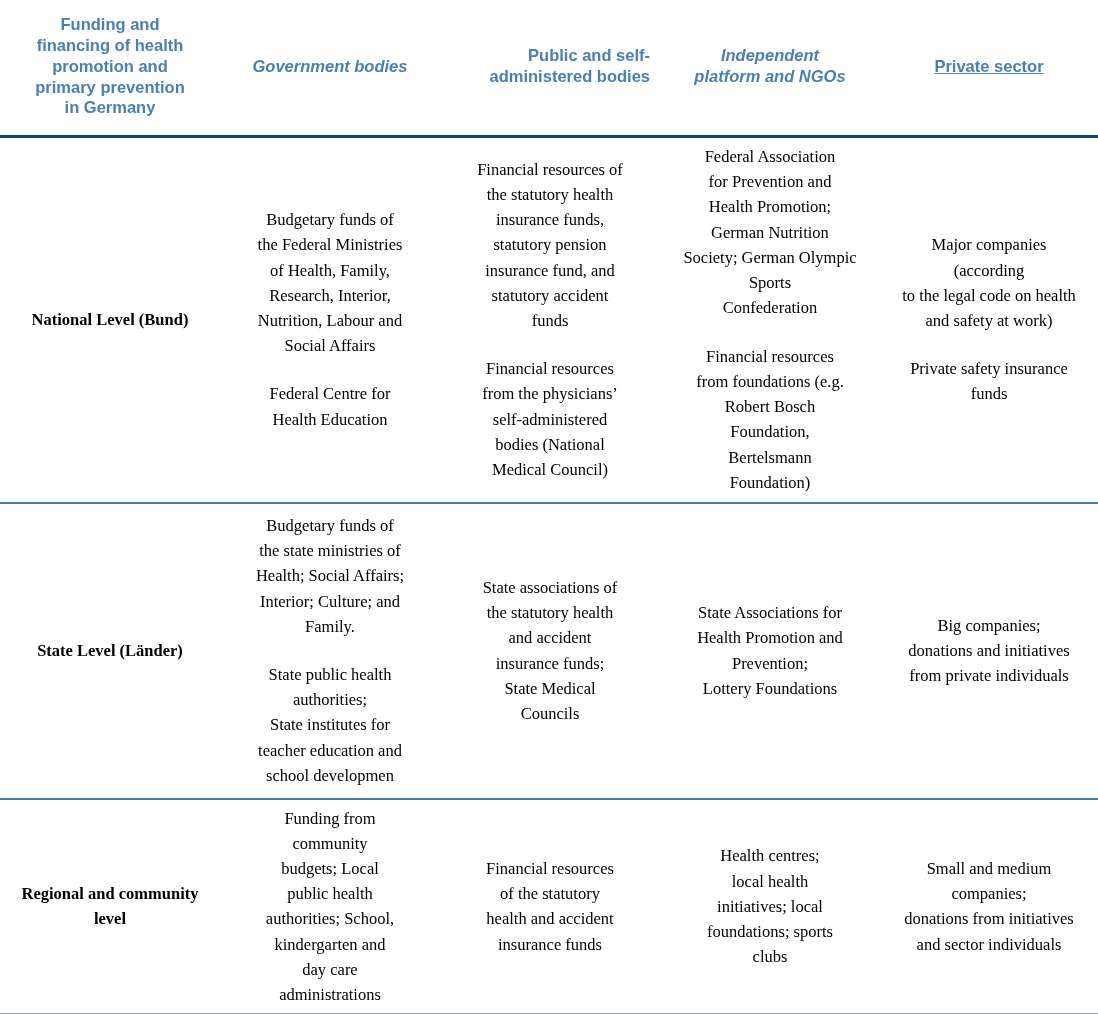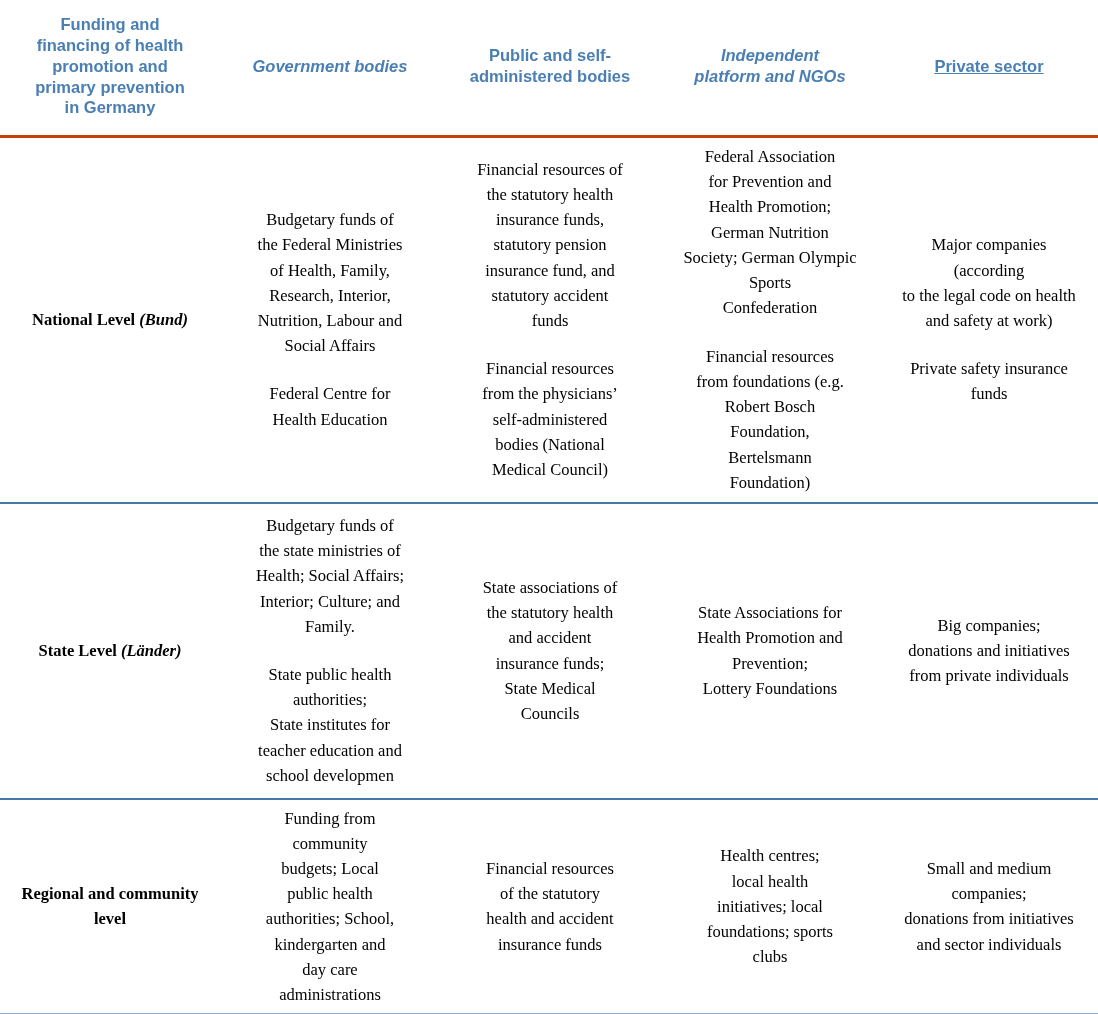--- a/index.html
+++ b/index.html
@@ -53,21 +53,21 @@
 
   thead th {
     font-family: "Liberation Sans", "DejaVu Sans", sans-serif;
     font-weight: bold;
     font-size: 16.5px;
     line-height: 1.26;
     color: #4a7fb4;
     text-align: center;
     vertical-align: middle;
     padding: 12px 10px 14px 10px;
-    border-bottom: 3px solid #c2410c;
+    border-bottom: 3px solid #0c4a6e;
     background: #ffffff;
     height: 136px;
     box-sizing: border-box;
   }
   thead th.th-corner { padding-left: 16px; padding-right: 16px; }
 
   tbody td {
     font-family: "Liberation Serif", "DejaVu Serif", serif;
     font-size: 16.5px;
     line-height: 1.53;
@@ -81,21 +81,20 @@
   tbody tr:last-child td {
     border-bottom: 2px solid #8fadd2;
   }
 
   td.row-label {
     font-weight: bold;
     padding-left: 12px;
     padding-right: 12px;
   }
   td.row-label .term {
-    font-style: italic;
     font-weight: bold;
   }
 
   .cell-block + .cell-block { margin-top: 23px; }
   .cell-block { white-space: pre-line; }
 
   
   tr.row-national td { height: 352px; }
   tr.row-state td    { height: 282px; }
   tr.row-regional td { height: 198px; }
@@ -115,21 +114,21 @@
       <col class="c-priv">
     </colgroup>
     <thead>
       <tr>
         <th class="th-corner" style="white-space: pre-line;">Funding and
 financing of health
 promotion and
 primary prevention
 in Germany</th>
         <th style="white-space: pre-line; font-style: italic;">Government bodies</th>
-        <th style="white-space: pre-line;">Public and self-
+        <th style="white-space: pre-line; text-align: right;">Public and self-
 administered bodies</th>
         <th style="white-space: pre-line; font-style: italic;">Independent
 platform and NGOs</th>
         <th style="white-space: pre-line; text-decoration: underline;">Private sector</th>
       </tr>
     </thead>
     <tbody>
 
       <tr class="row-national">
         <td class="row-label">

